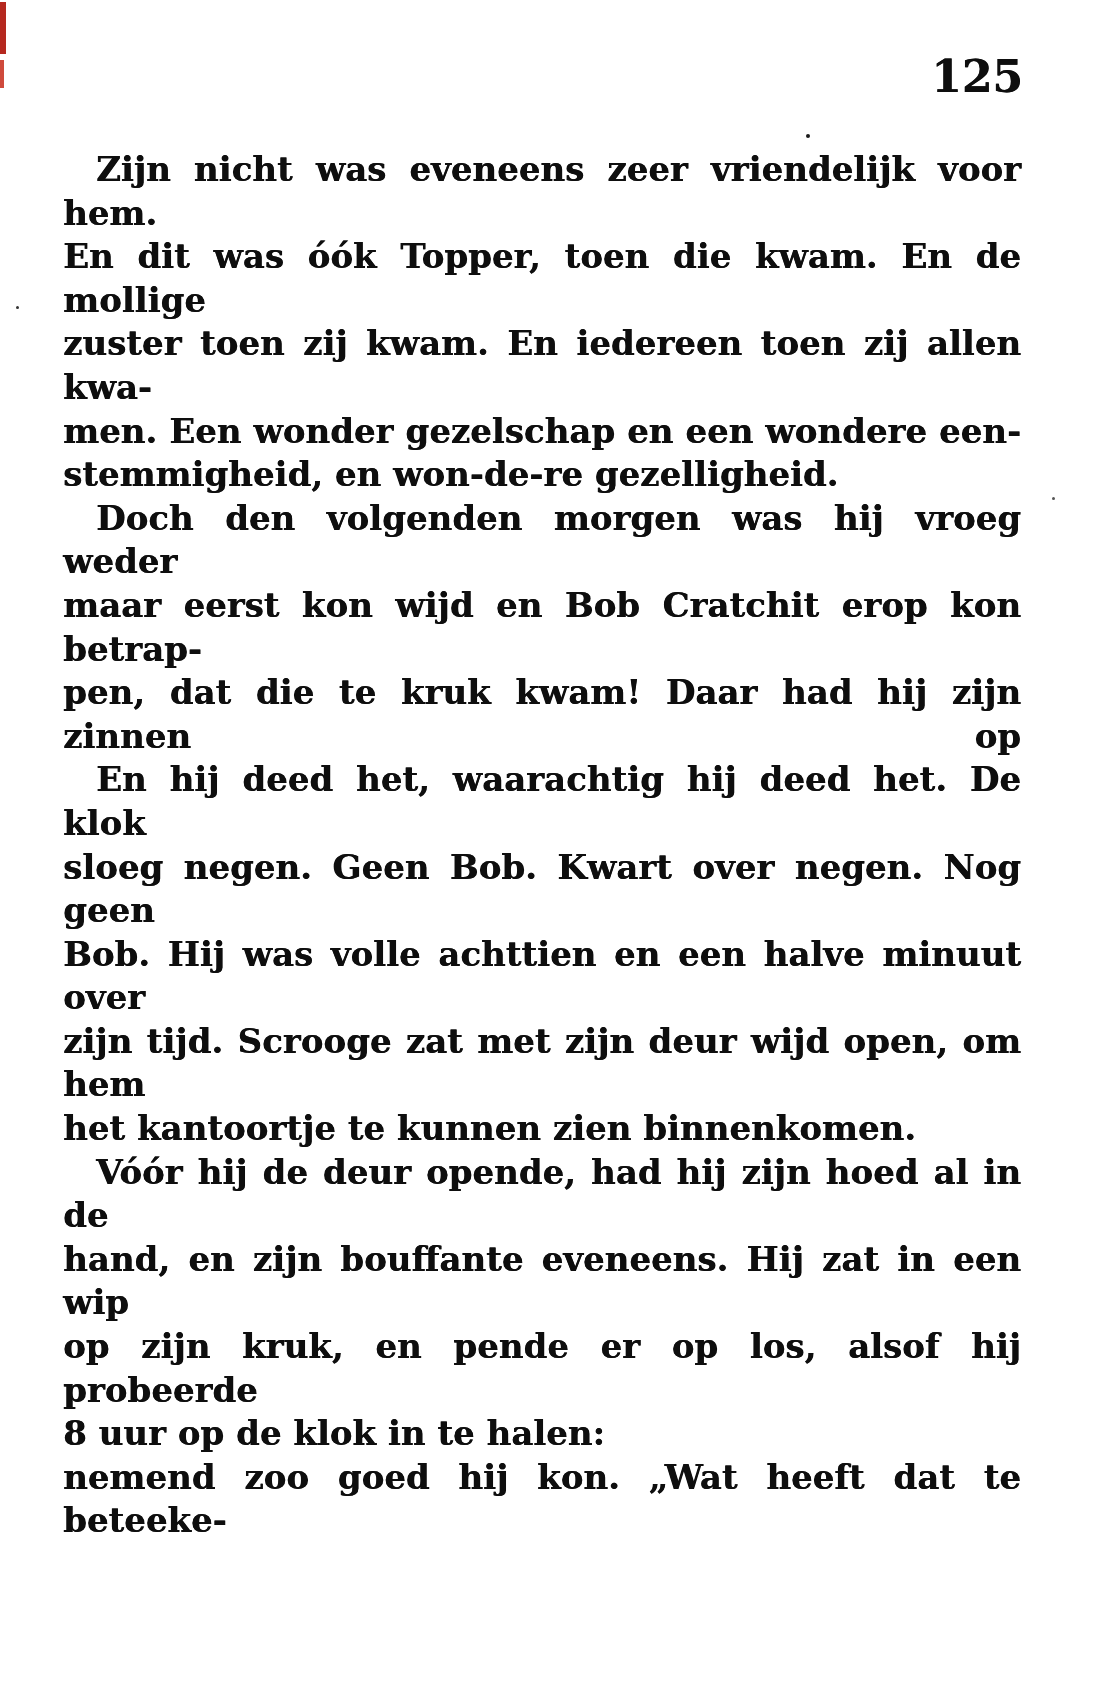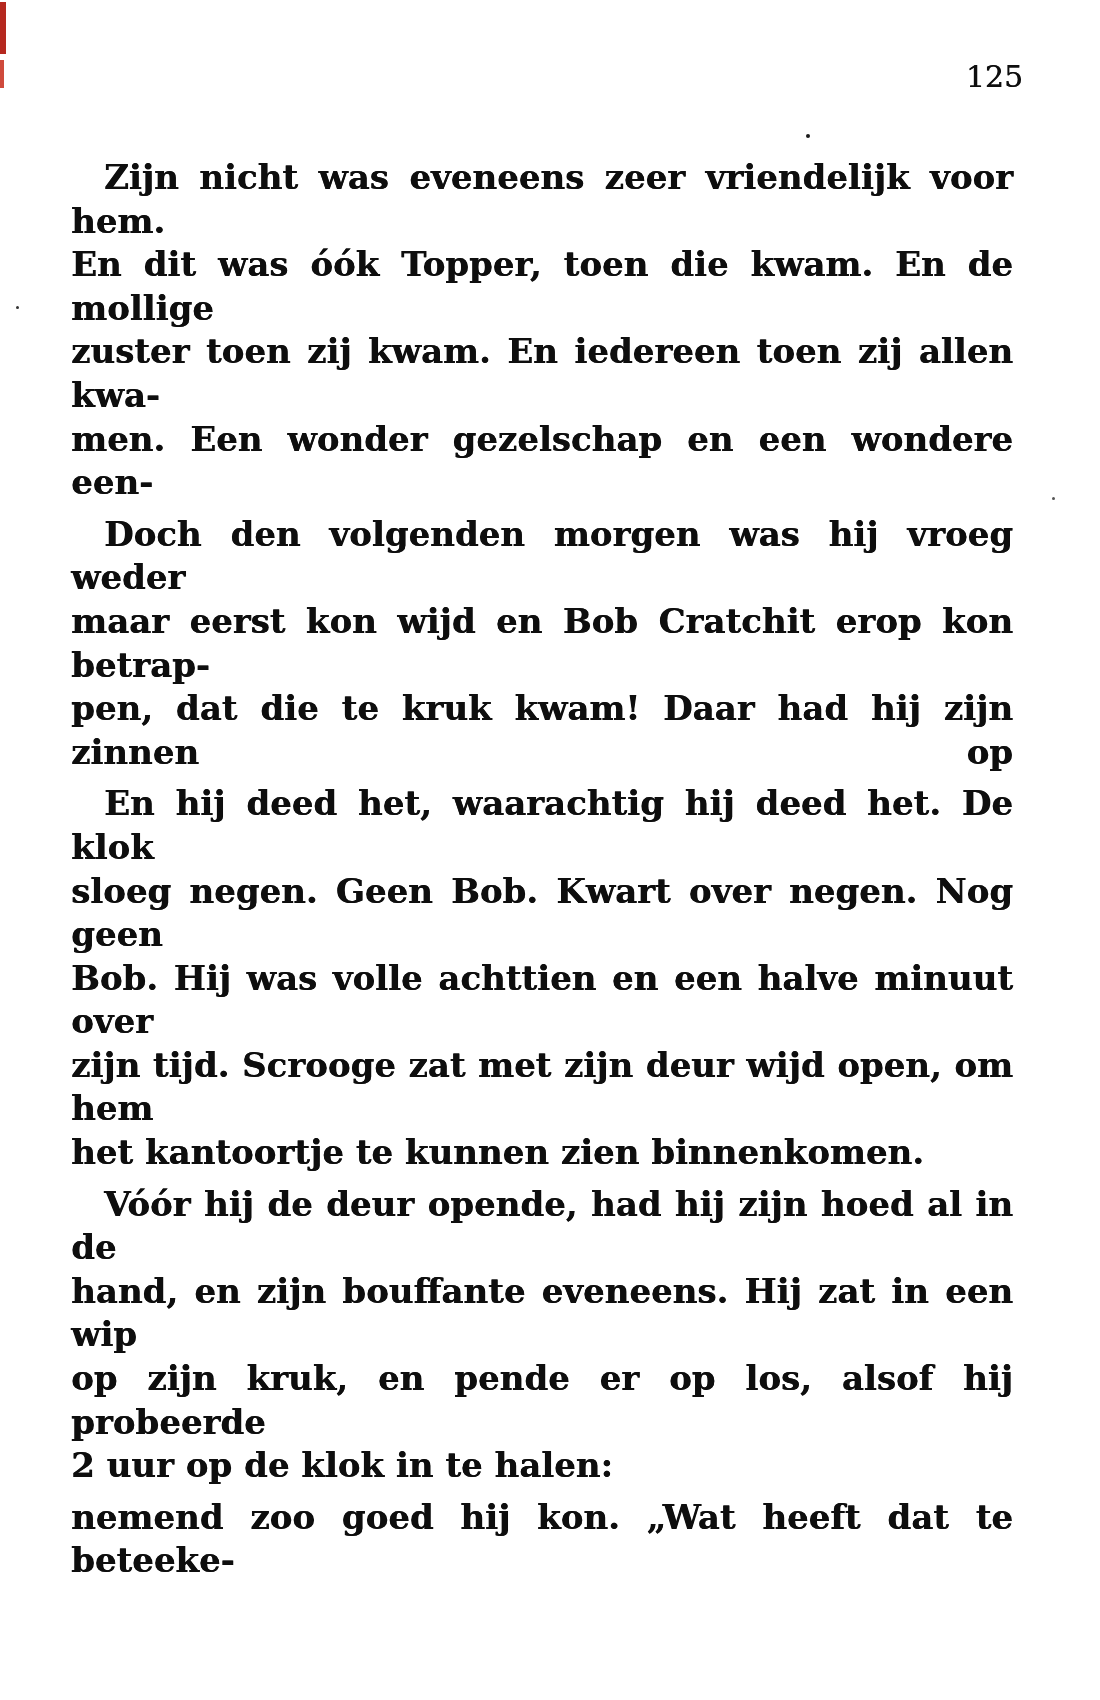--- a/index.html
+++ b/index.html
@@ -8,30 +8,30 @@
     background: #ffffff;
     position: relative;
     overflow: hidden;
     font-family: "DejaVu Serif", "Liberation Serif", serif;
     color: #0e0e0e;
   }
   .page { position: absolute; inset: 0; background: #ffffff; }
   .page-number {
     position: absolute;
     top: 55px; right: 77px;
-    font-size: 30px; font-weight: normal;
+    font-size: 44px; font-weight: bold;
     line-height: 43.6px;
     text-shadow: 0.4px 0 currentColor;
   }
   .text-block {
     position: absolute;
     left: 63px; top: 148px;
     width: 958px;
   }
-  .para { margin: 8px; padding: 0; }
+  .para { margin: 0; padding: 0; }
   .line {
     font-size: 34px; font-weight: bold;
     line-height: 43.6px;
     text-align: justify;
     text-align-last: justify;
     text-shadow: 0.4px 0 currentColor;
     white-space: normal;
   }
   .line.first { text-indent: 33px; }
   .line.end { text-align-last: left; }
@@ -56,41 +56,42 @@
 
   <div class="page-number">125</div>
 
   <div class="text-block">
 
     <div class="para">
       <div class="line first">Zijn nicht was eveneens zeer vriendelijk voor hem.</div>
       <div class="line">En dit was óók Topper, toen die kwam. En de mollige</div>
       <div class="line">zuster toen zij kwam. En iedereen toen zij allen kwa-</div>
       <div class="line">men. Een wonder gezelschap en een wondere een-</div>
+      <div class="line end">stemmigheid, en won-de-re gezelligheid.</div>
     </div>
 
     <div class="para">
       <div class="line first">Doch den volgenden morgen was hij vroeg weder</div>
       <div class="line">maar eerst kon wijd en Bob Cratchit erop kon betrap-</div>
       <div class="line">pen, dat die te kruk kwam! Daar had hij zijn zinnen op</div>
     </div>
 
     <div class="para">
       <div class="line first">En hij deed het, waarachtig hij deed het. De klok</div>
       <div class="line">sloeg negen. Geen Bob. Kwart over negen. Nog geen</div>
       <div class="line">Bob. Hij was volle achttien en een halve minuut over</div>
       <div class="line">zijn tijd. Scrooge zat met zijn deur wijd open, om hem</div>
       <div class="line end">het kantoortje te kunnen zien binnenkomen.</div>
     </div>
 
     <div class="para">
       <div class="line first">Vóór hij de deur opende, had hij zijn hoed al in de</div>
       <div class="line">hand, en zijn bouffante eveneens. Hij zat in een wip</div>
       <div class="line">op zijn kruk, en pende er op los, alsof hij probeerde</div>
-      <div class="line end">2 uur op de klok in te halen:</div>
+      <div class="line end">8 uur op de klok in te halen:</div>
     </div>
 
     <div class="para">
       <div class="line">nemend zoo goed hij kon. „Wat heeft dat te beteeke-</div>
 
     </div>
 
   </div>
 </div>
 

